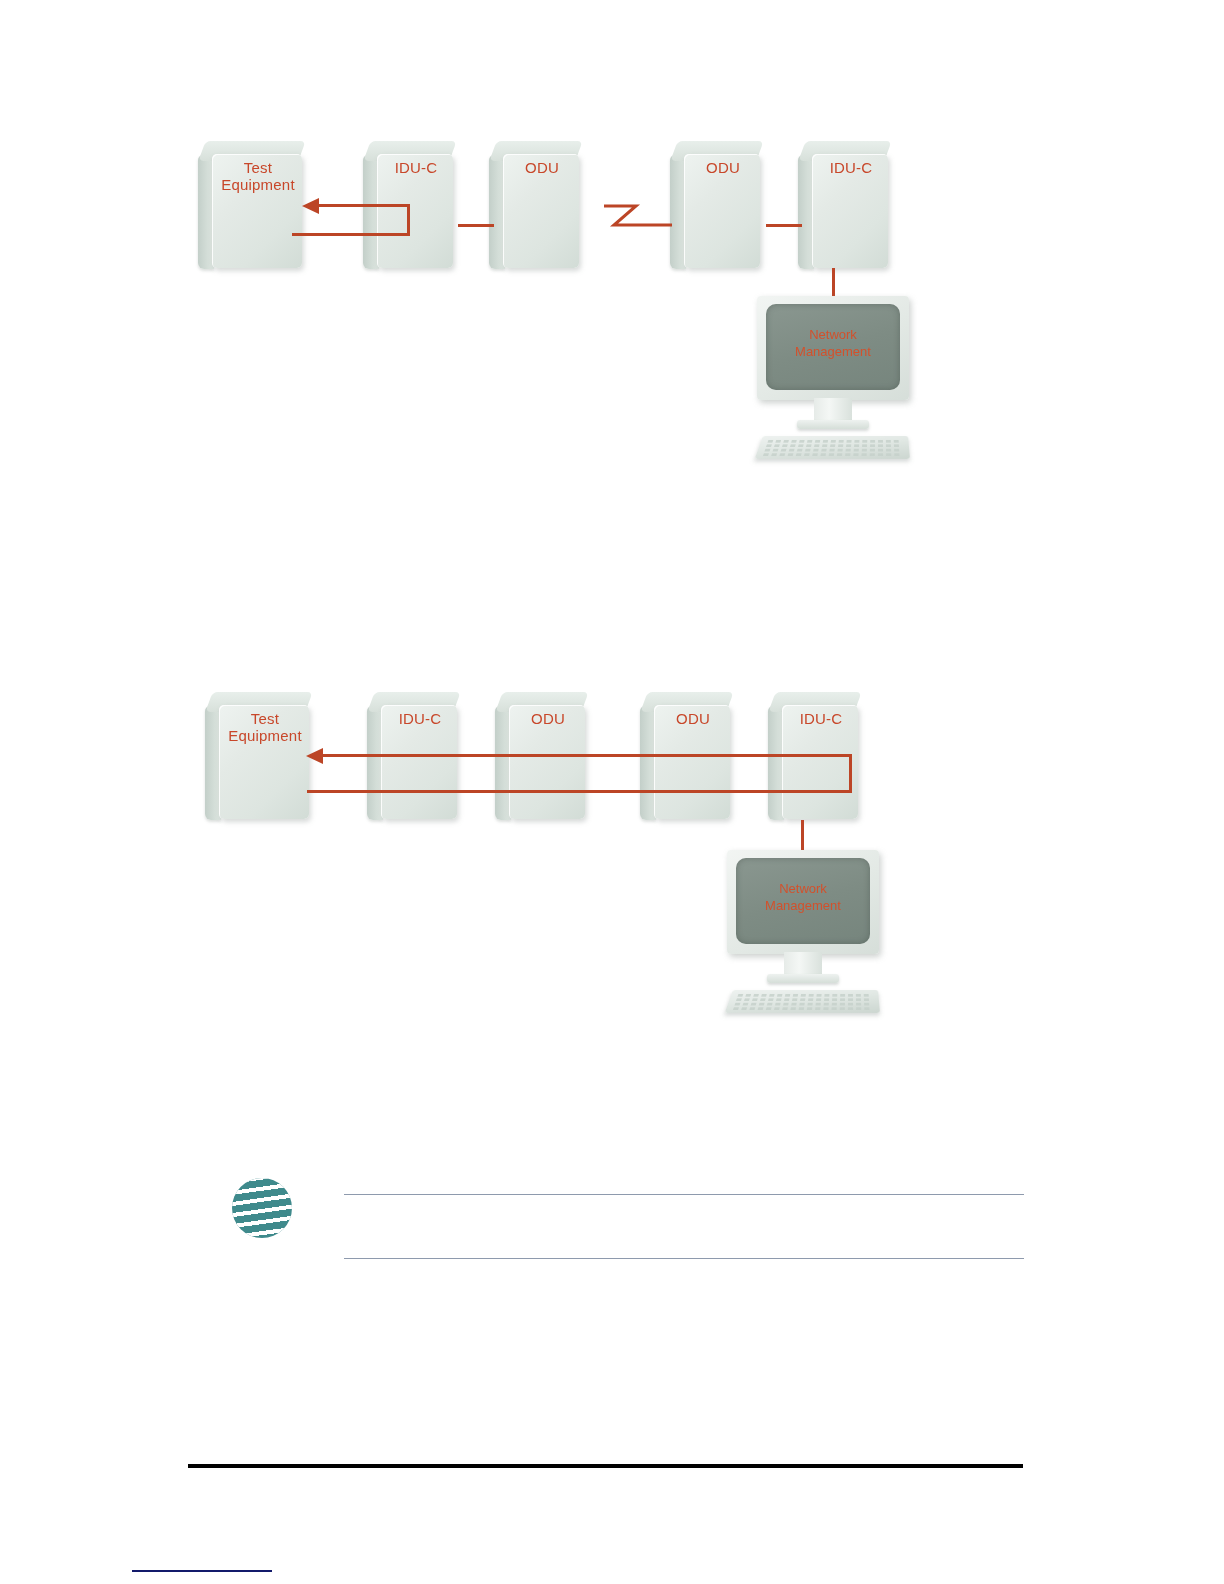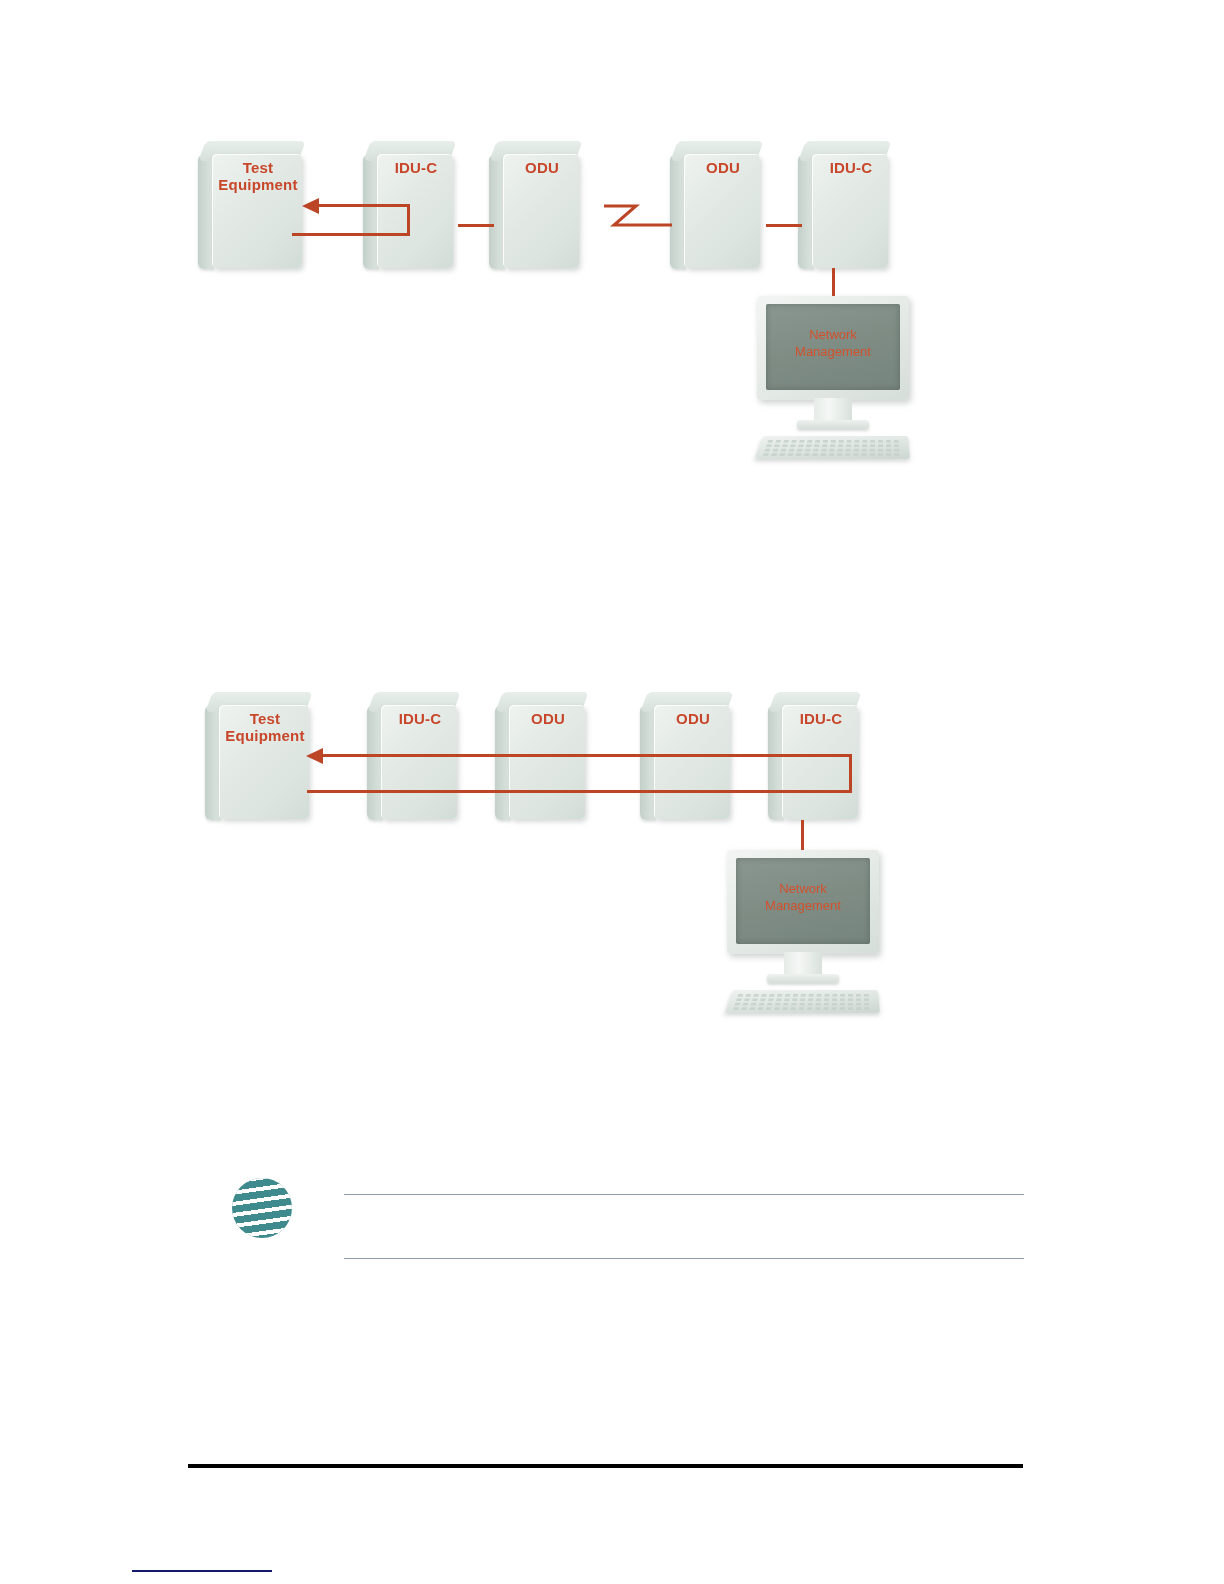--- a/index.html
+++ b/index.html
@@ -18,21 +18,20 @@
   .page { position: absolute; inset: 0; }
 
   
   .diagram { position: absolute; }
 
   
   .box3d {
     position: absolute;
     width: 92px;
     height: 128px;
-    font-weight: bold;
   }
   .box3d .side {
     position: absolute;
     left: 0;
     top: 14px;
     width: 16px;
     height: 114px;
     background: linear-gradient(90deg, #c3cfc9 0%, #d4ded8 60%, #dfe7e2 100%);
     border-radius: 5px 0 0 6px;
     box-shadow: 0 2px 3px rgba(120,130,125,0.25);
@@ -100,21 +99,21 @@
     position: absolute; left: 0; top: 0;
     width: 152px; height: 104px;
     background: linear-gradient(150deg,#f2f5f3 0%, #e3e9e5 55%, #d6ded9 100%);
     border-radius: 4px;
     box-shadow: 2px 3px 6px rgba(130,140,135,0.4);
   }
   .monitor .screen {
     position: absolute; left: 9px; top: 8px;
     width: 134px; height: 86px;
     background: linear-gradient(165deg,#8a9790 0%, #7e8c84 50%, #76857d 100%);
-    border-radius: 2px;
+    border-radius: 10px;
     box-shadow: inset 0 0 6px rgba(60,70,65,0.4);
   }
   .monitor .screentext {
     position: absolute; left: 0; top: 22px; width: 134px;
     text-align: center;
     color: #d2512c;
     font-size: 13px;
     line-height: 17px;
     white-space: pre-line;
   }

